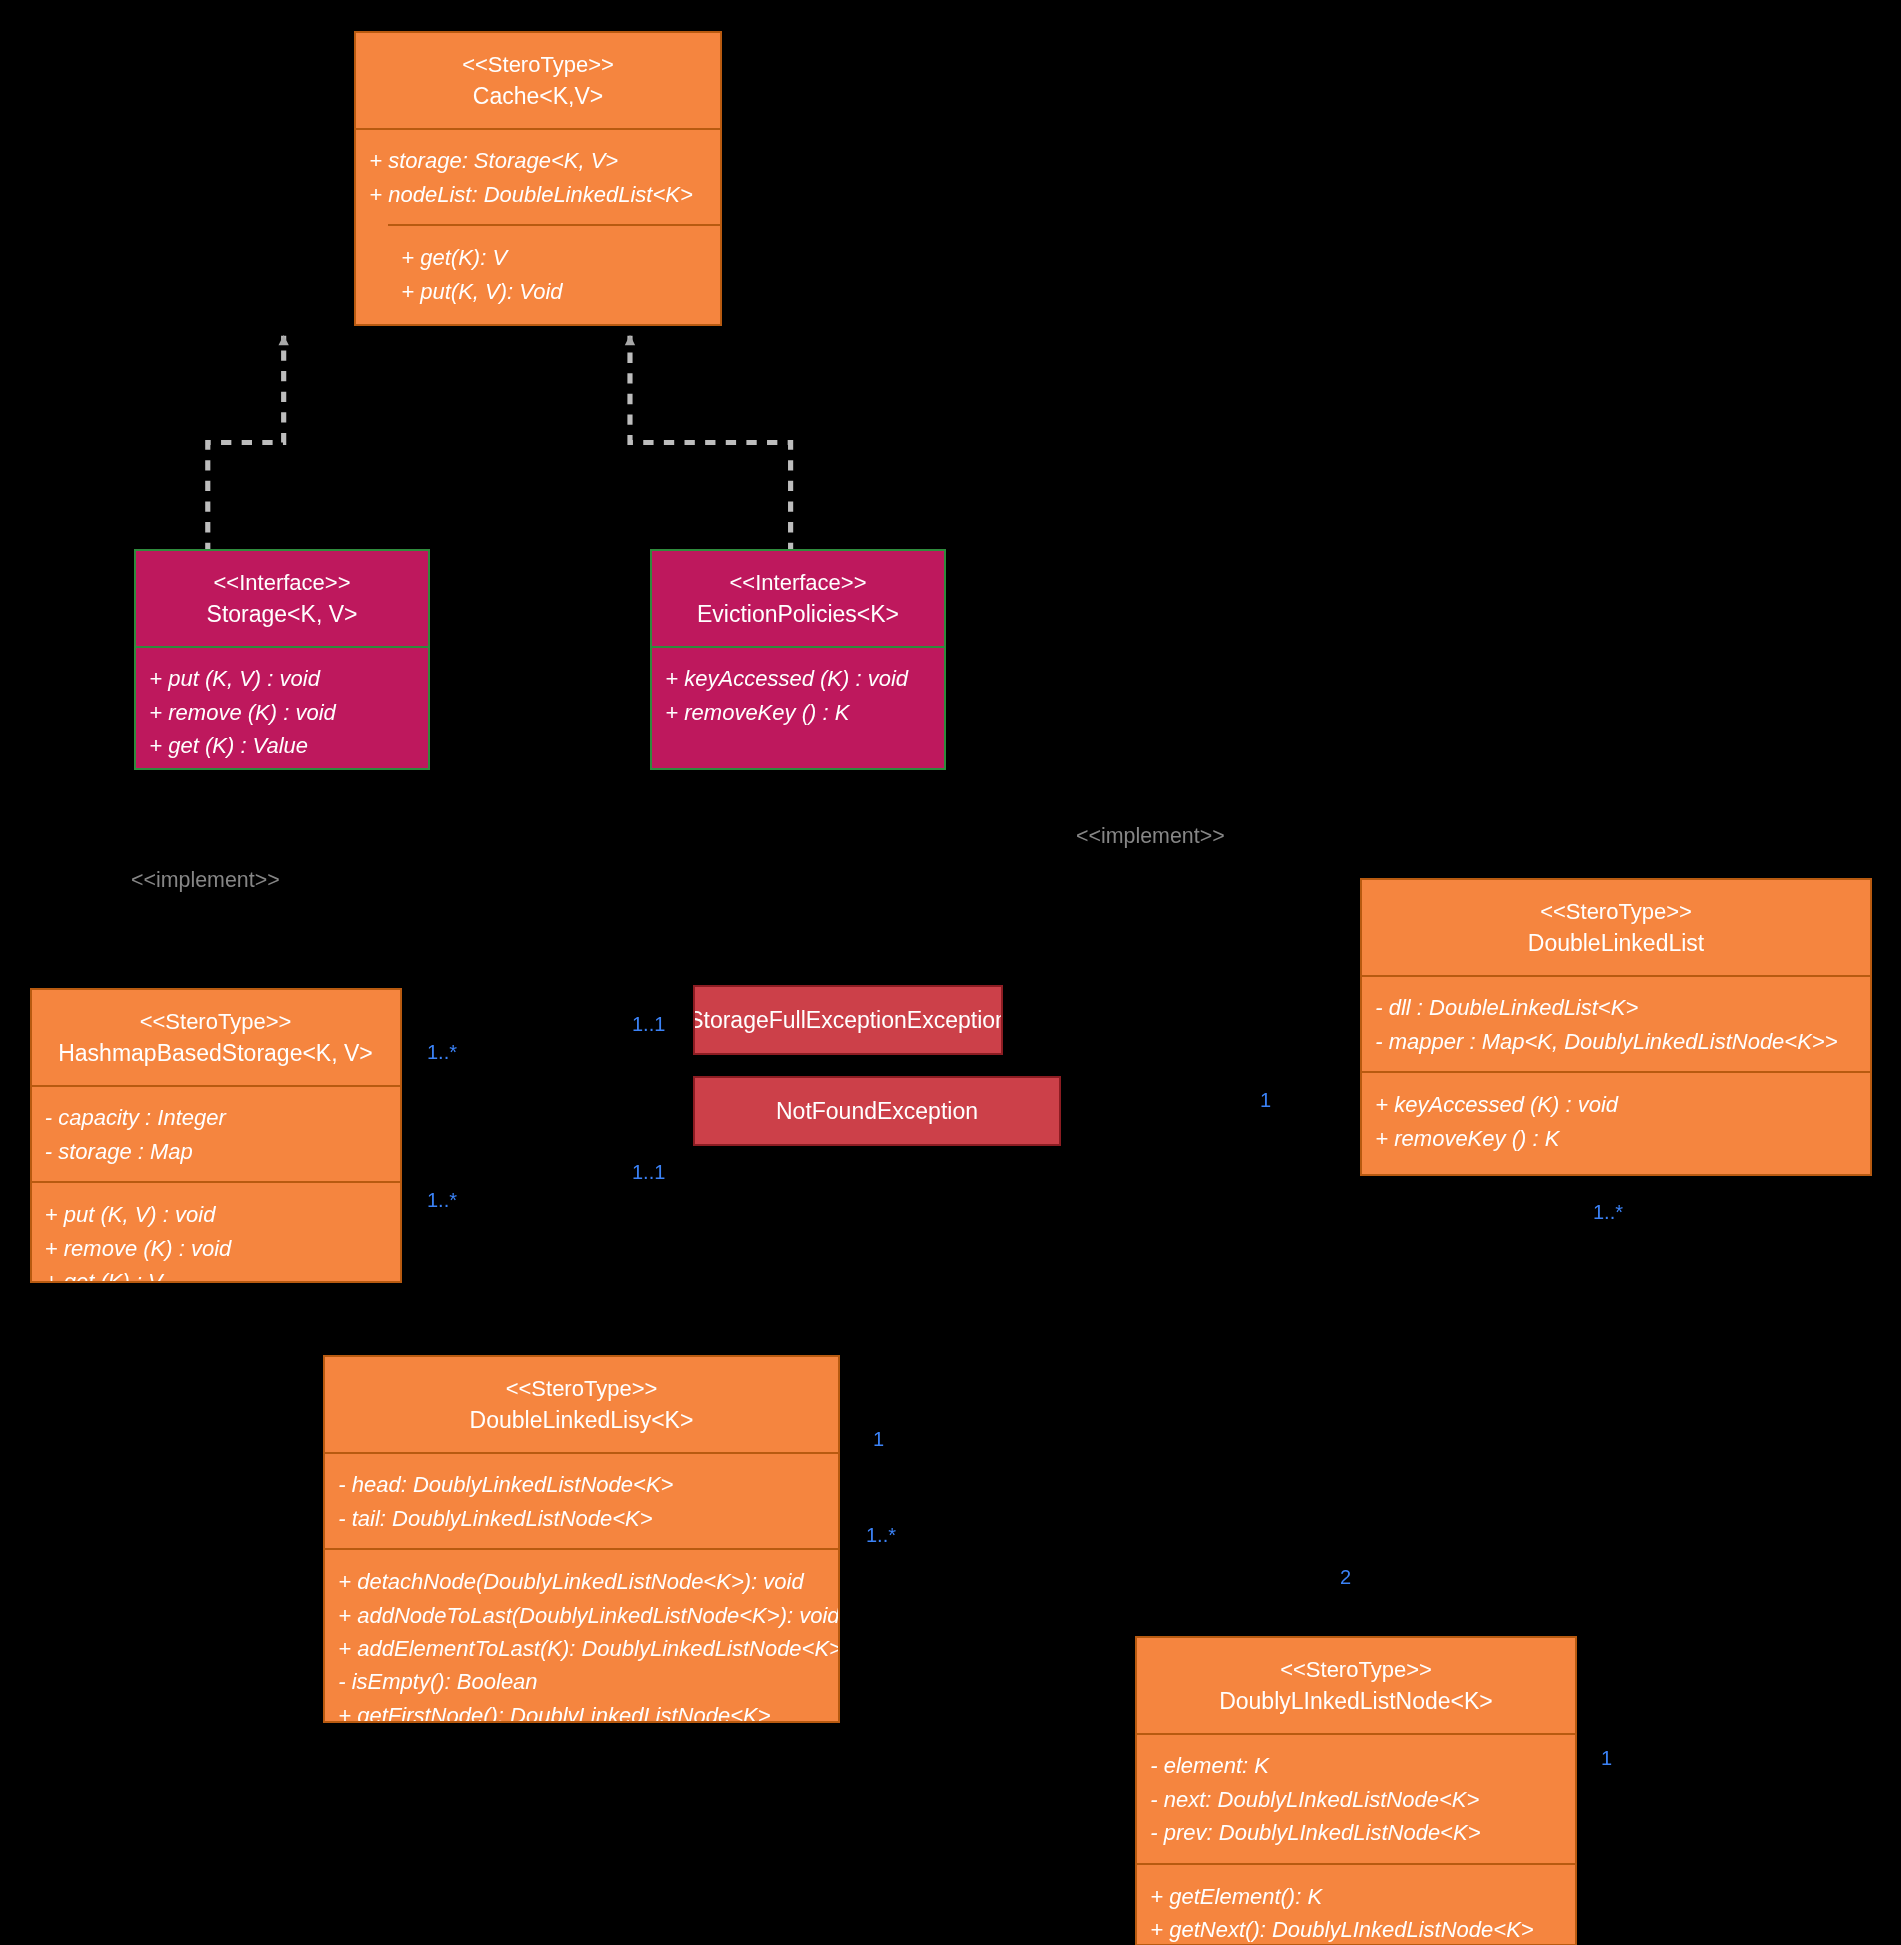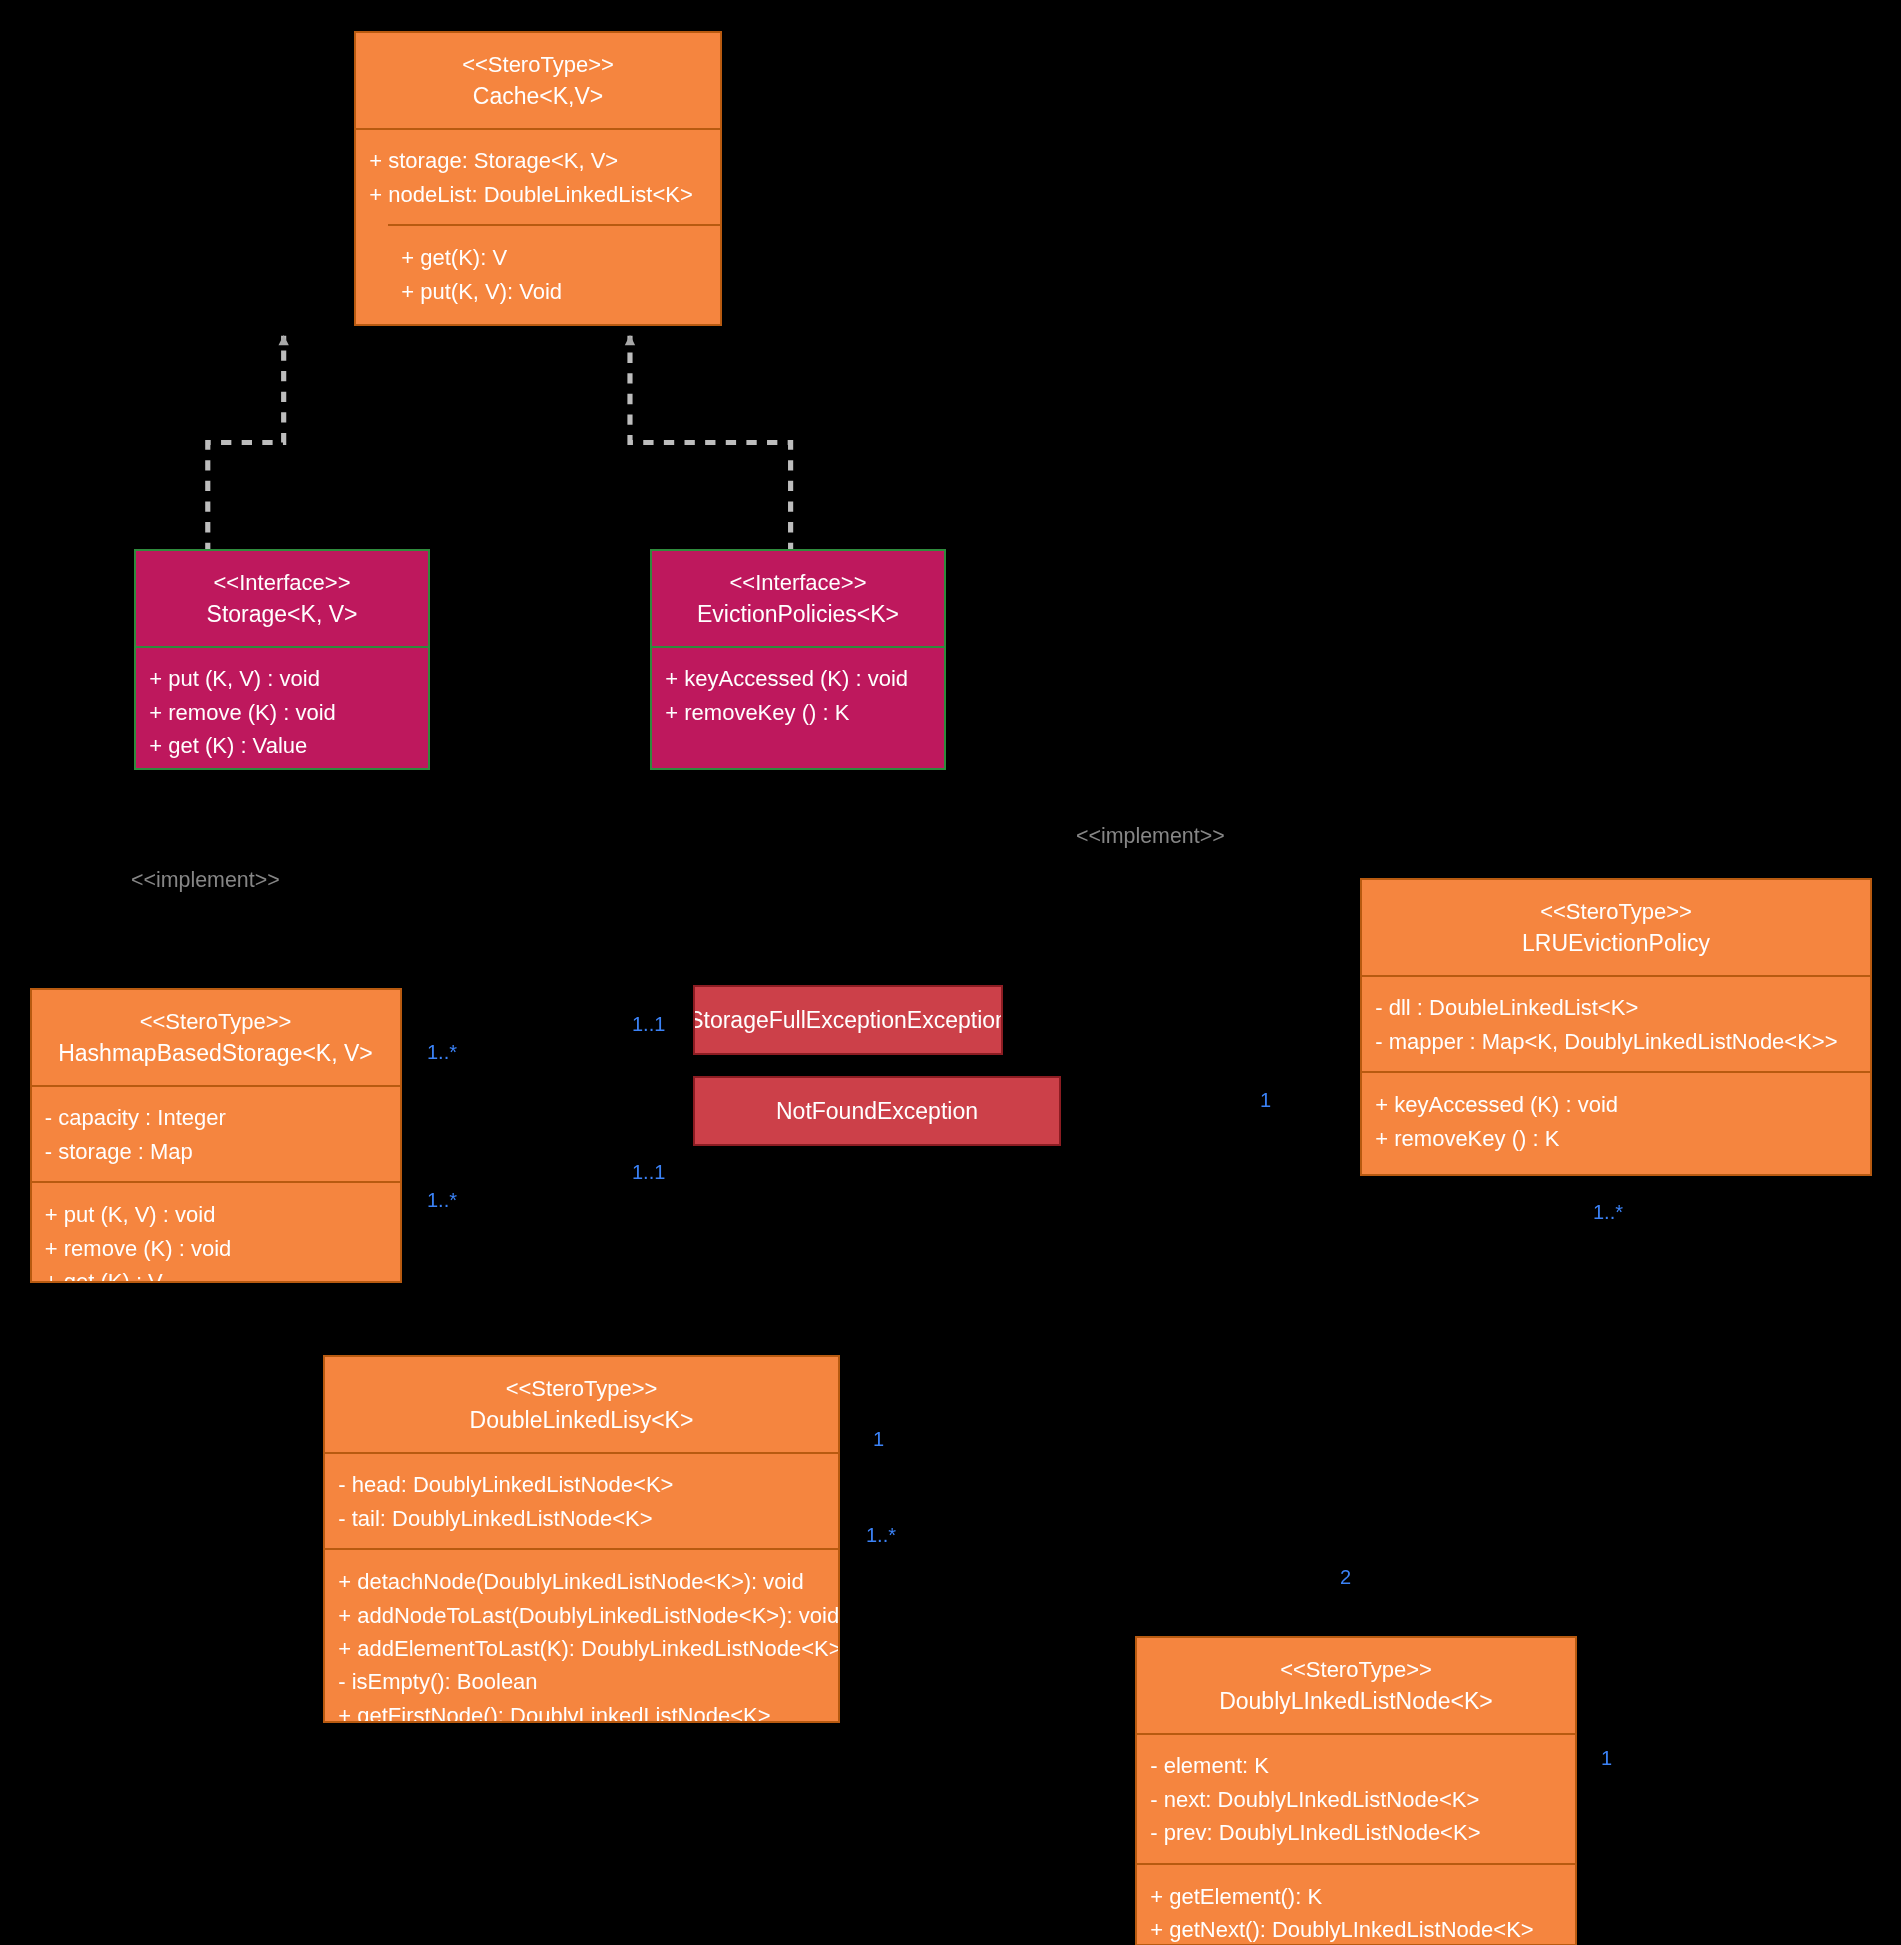--- a/index.html
+++ b/index.html
@@ -57,20 +57,21 @@
     font-size: 23px;
     line-height: 1.42;
     color: #ffffff;
     white-space: nowrap;
   }
   .member {
     font-size: 22px;
     line-height: 1.52;
     color: #ffffff;
     white-space: nowrap;
+    font-style: italic;
   }
   .sec.body { padding-top: 14.7px; }
 
   .plain-label {
     display: flex;
     align-items: center;
     justify-content: center;
     text-align: center;
     flex: 1;
     font-size: 23px;
@@ -210,21 +211,21 @@
     <div class="plain-label">StorageFullExceptionException</div>
   </div>
 
   <div class="uml-box red" style="left:693px; top:1076px; width:368px; height:70px;">
     <div class="plain-label">NotFoundException</div>
   </div>
 
   <div class="uml-box orange" style="left:1360px; top:878px; width:512px; height:298px;">
     <div class="sec header">
       <div class="stereo">&lt;&lt;SteroType&gt;&gt;</div>
-      <div class="cname">LRUEvictionPolicy</div>
+      <div class="cname">DoubleLinkedList</div>
     </div>
     <div class="sec body">
       <div class="member">-  dll : DoubleLinkedList&lt;K&gt;</div>
       <div class="member">- mapper : Map&lt;K, DoublyLinkedListNode&lt;K&gt;&gt;</div>
     </div>
     <div class="sec body" style="flex:1;">
       <div class="member">+ keyAccessed  (K) : void</div>
       <div class="member">+ removeKey  () : K</div>
     </div>
   </div>

